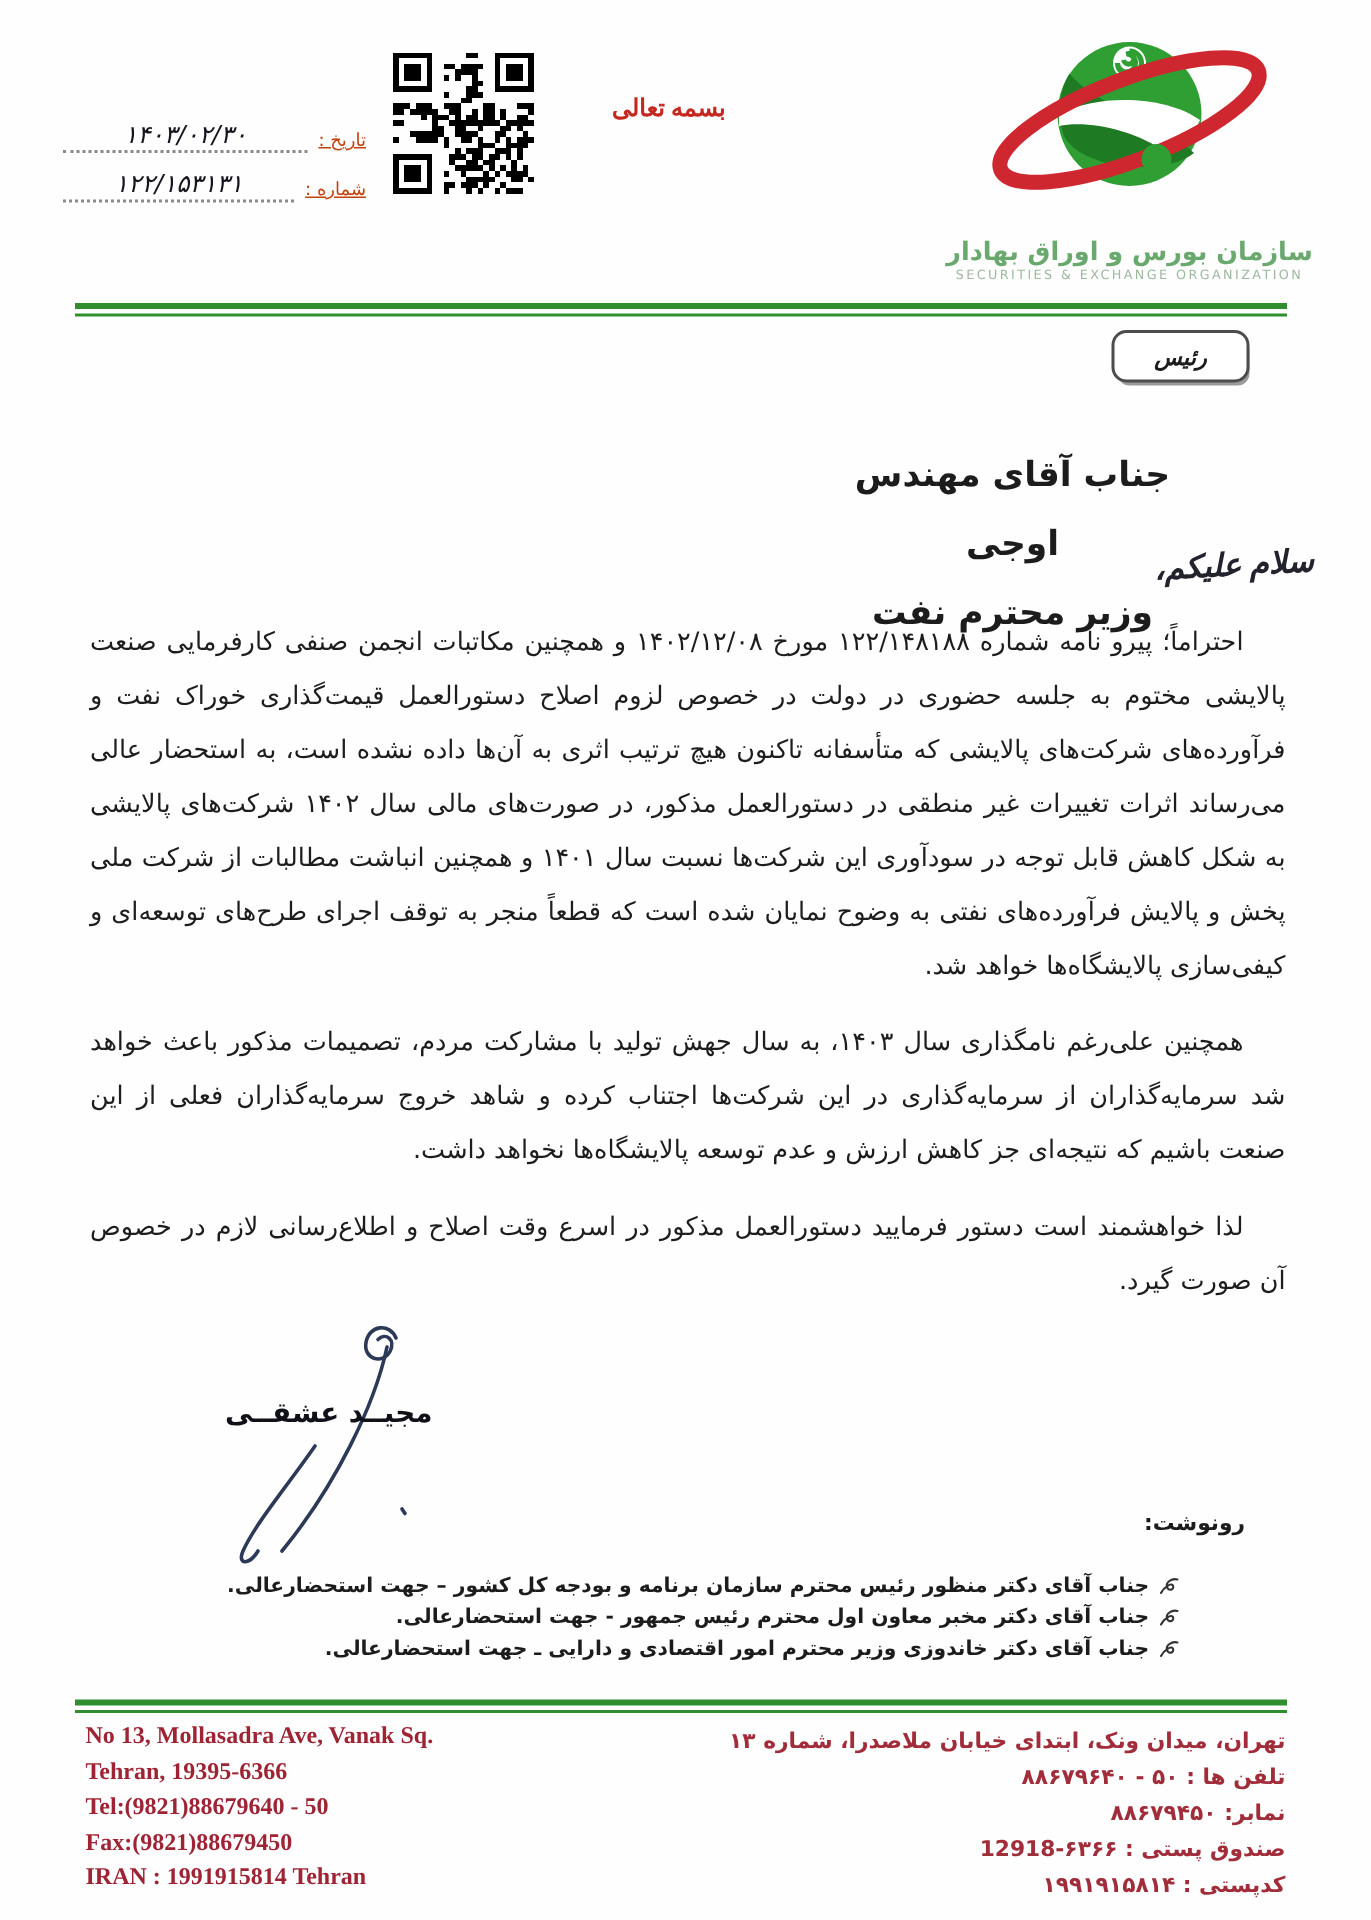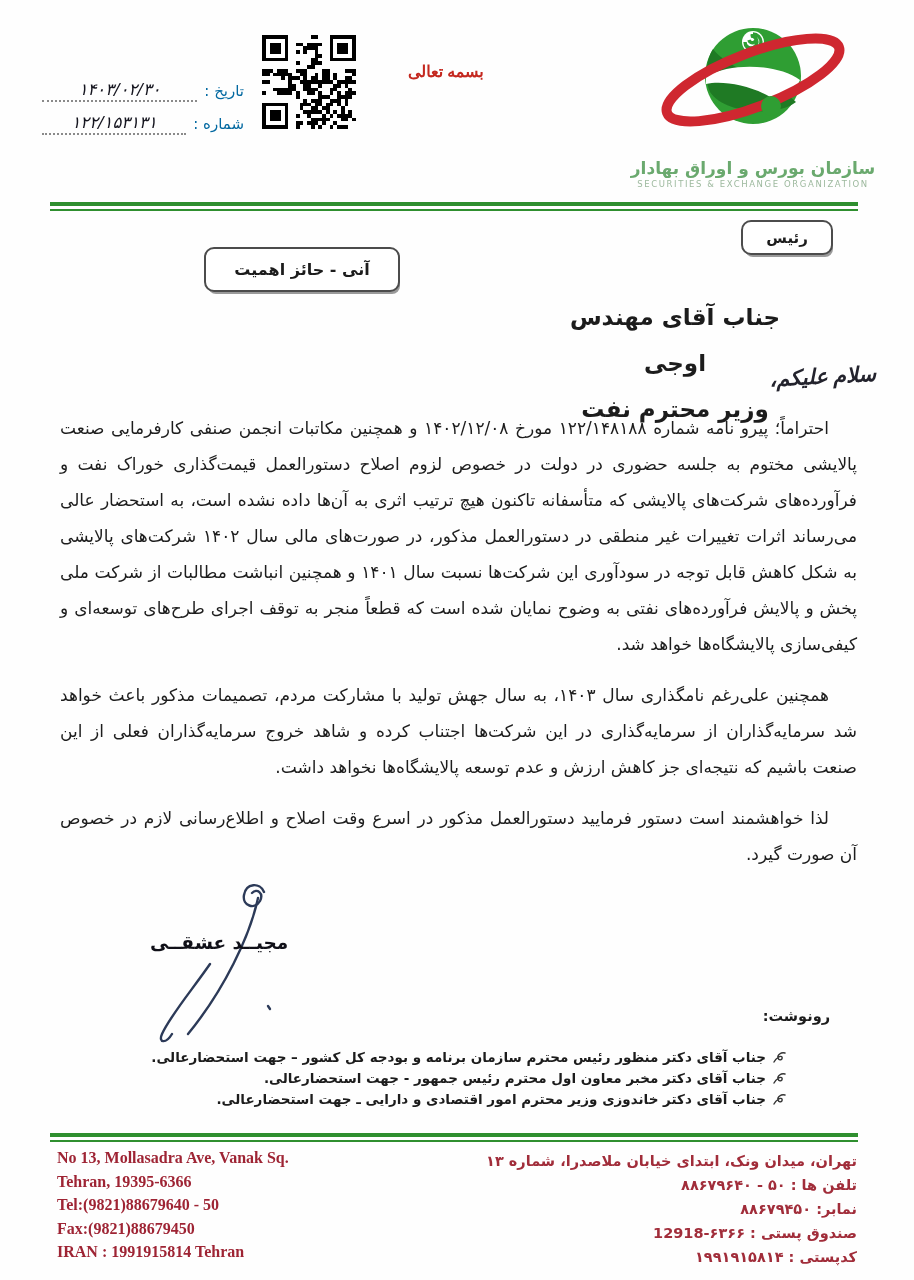--- a/index.html
+++ b/index.html
@@ -5,40 +5,40 @@
   html,body{margin:0;padding:0;background:#e8e8e8;}
   .page{position:relative;width:914px;height:1280px;background:#fefefe;margin:0 auto;
         font-family:"DejaVu Sans",sans-serif;overflow:hidden;color:#1c1c1c;}
 
   
   .qr{position:absolute;left:262px;top:33px;width:94px;height:98px;}
   .qr svg{width:100%;height:100%;}
 
   .dateblock{position:absolute;left:42px;top:80px;width:202px;direction:rtl;}
   .dateblock .row{display:flex;align-items:flex-end;gap:7px;margin-bottom:11px;}
-  .dateblock .lbl{color:#0369a1;font-size:15px;white-space:nowrap;padding-bottom:2px;}
+  .dateblock .lbl{color:#c2410c;font-size:12px;white-space:nowrap;padding-bottom:2px;text-decoration:underline;}
   .dateblock .val{flex:1;text-align:center;border-bottom:2px dotted #8a8a8a;
                   font-size:16.5px;color:#15151f;font-style:italic;padding-bottom:1px;}
 
   .bismillah{position:absolute;left:408px;top:62px;color:#c4281f;font-weight:bold;font-size:16px;
              font-family:Liberation Serif, serif;}
 
   .logo{position:absolute;left:628px;top:14px;width:250px;text-align:center;}
   .logo .org-fa{color:#6aa96e;font-size:17px;font-weight:bold;margin-top:0;direction:rtl;}
   .logo .org-en{color:#9db99e;font-size:8.5px;letter-spacing:1.6px;margin-top:1px;}
 
   .rule{position:absolute;left:50px;right:56px;height:3px;
         border-top:4px solid #2f8f2f;border-bottom:2px solid #2f8f2f;background:#fff;}
   .rule.top{top:202px;}
   .rule.bottom{top:1133px;}
 
   
   .rolebox,.stamp{position:absolute;border:2px solid #4c4c4c;border-radius:10px;
         display:flex;align-items:center;justify-content:center;
-        font-weight:bold;background:#fff;
+        font-weight:bold;font-style:italic;background:#fff;
         box-shadow:2px 4px 0 -2px #9a9a9a;}
   .rolebox{left:741px;top:220px;width:88px;height:31px;font-size:15px;}
   .stamp{left:204px;top:247px;width:192px;height:41px;font-size:16px;}
 
   .recipient{position:absolute;left:560px;top:294px;width:230px;text-align:center;
              font-weight:bold;font-size:23px;line-height:46px;direction:rtl;}
 
   .salutation{position:absolute;left:716px;top:366px;width:160px;direction:rtl;
               font-family:"Liberation Serif",serif;font-style:italic;font-weight:bold;
               font-size:21px;transform:rotate(-3deg);color:#23232d;}
@@ -297,21 +297,20 @@
       </g>
       <circle cx="143" cy="92" r="10" fill="#2f9e33"></circle>
     </svg>
     <div class="org-fa">سازمان بورس و اوراق بهادار</div>
     <div class="org-en">SECURITIES &amp; EXCHANGE ORGANIZATION</div>
   </div>
 
   <div class="rule top"></div>
 
   <div class="rolebox">رئیس</div>
-  <div class="stamp">آنی - حائز اهمیت</div>
 
   <div class="recipient">
     <div>جناب آقای مهندس اوجی</div>
     <div>وزیر محترم نفت</div>
   </div>
 
   <div class="salutation">سلام علیکم،</div>
 
   <div class="body">
     <p>احتراماً؛ پیرو نامه شماره ۱۲۲/۱۴۸۱۸۸ مورخ ۱۴۰۲/۱۲/۰۸ و همچنین مکاتبات انجمن صنفی کارفرمایی صنعت پالایشی مختوم به جلسه حضوری در دولت در خصوص لزوم اصلاح دستورالعمل قیمت‌گذاری خوراک نفت و فرآورده‌های شرکت‌های پالایشی که متأسفانه تاکنون هیچ ترتیب اثری به آن‌ها داده نشده است، به استحضار عالی می‌رساند اثرات تغییرات غیر منطقی در دستورالعمل مذکور، در صورت‌های مالی سال ۱۴۰۲ شرکت‌های پالایشی به شکل کاهش قابل توجه در سودآوری این شرکت‌ها نسبت سال ۱۴۰۱ و همچنین انباشت مطالبات از شرکت ملی پخش و پالایش فرآورده‌های نفتی به وضوح نمایان شده است که قطعاً منجر به توقف اجرای طرح‌های توسعه‌ای و کیفی‌سازی پالایشگاه‌ها خواهد شد.</p>

